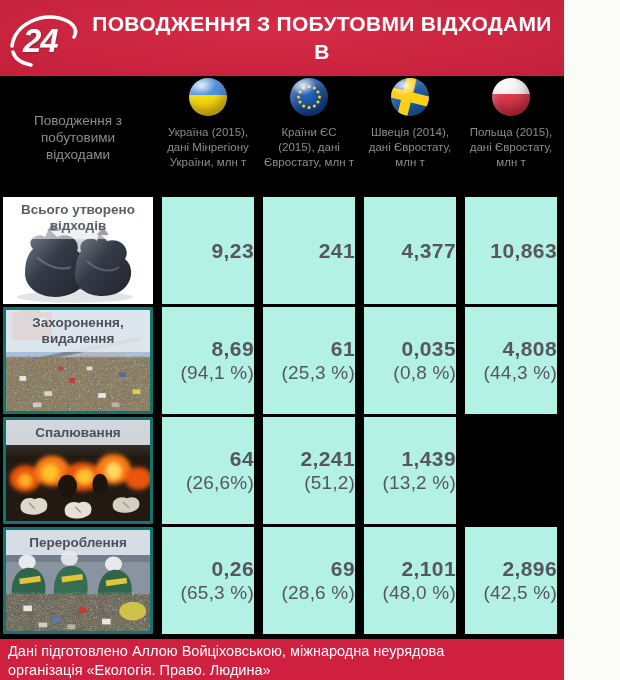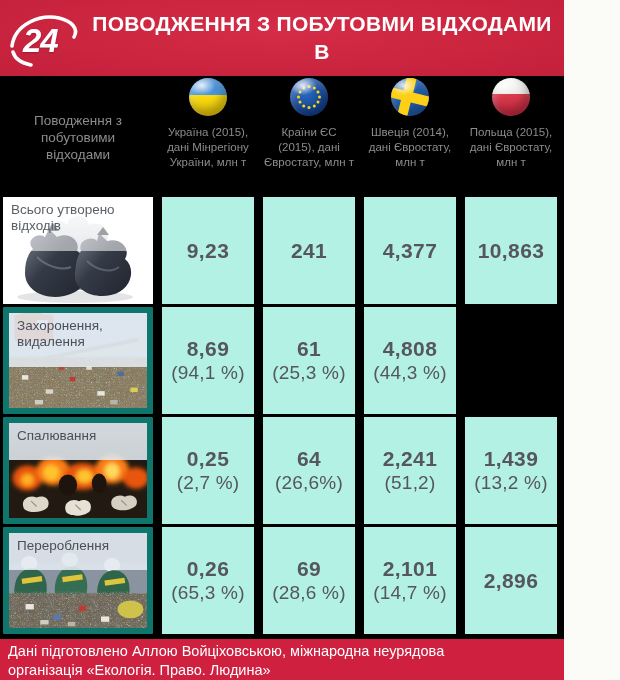--- a/index.html
+++ b/index.html
@@ -67,33 +67,33 @@
   .se .cross i{ position:absolute; background:#fdd017; display:block; }
   .se .cross .v{ left:17px; top:0; width:10px; height:100%; }
   .se .cross .h{ top:20px; left:0; height:10px; width:100%; }
   .flag.pl{ background:linear-gradient(180deg,#f6f5f2 0%,#eceae6 43%,#d93a4d 43%,#c92940 100%); }
 
   
   .data-row{ height:107px; margin-bottom:3px; }
   .rowlabel{
     position:relative; overflow:hidden; border-radius:1px; background:#fff; height:107px;
   }
-  .rowlabel.bordered{ border:6px solid #0f766e; }
+  .rowlabel.bordered{ border:3px solid #0f766e; }
   .caption{
     position:absolute; top:0; left:0; right:0; z-index:2;
-    text-align:left; font-weight:normal; font-size:13.5px; line-height:1.22;
-    color:#4b5058; padding:5px 8px 16px;
+    text-align:center; font-weight:bold; font-size:13.5px; line-height:1.22;
+    color:#4b5058; padding:5px 8px 4px;
     background:rgba(228,234,240,.88);
   }
   .caption.clear{ background:rgba(255,255,255,.55); color:#5a5f66; }
   .rowlabel svg.art{ position:absolute; inset:0; width:100%; height:100%; }
 
   .cell{
     background:#b4f1e5; height:107px;
-    display:flex; flex-direction:column; align-items:center; justify-content:center;
+    display:flex; flex-direction:column; align-items:flex-end; justify-content:center;
     color:#55575c; text-align:center;
   }
   .val{ font-size:21px; font-weight:bold; letter-spacing:.4px; line-height:1.2; }
   .pct{ font-size:19px; font-weight:normal; letter-spacing:.2px; line-height:1.25; }
   .pct:empty{ display:none; }
 
   
   .credit{
     margin-top:5px; height:42px; background:#cf2040; color:#fff;
     font-size:14.5px; line-height:19px; padding:3px 10px 0 8px;
@@ -248,20 +248,24 @@
       </div>
       <div class="cell">
         <div class="val">8,69</div>
         <div class="pct">(94,1 %)</div>
       </div>
       <div class="cell">
         <div class="val">61</div>
         <div class="pct">(25,3 %)</div>
       </div>
       <div class="cell">
+        <div class="val">0,035</div>
+        <div class="pct">(0,8 %)</div>
+      </div>
+      <div class="cell">
         <div class="val">4,808</div>
         <div class="pct">(44,3 %)</div>
       </div>
     </div>
 
     <div class="grid data-row">
       <div class="rowlabel bordered">
         <svg class="art" viewBox="0 0 150 107" preserveAspectRatio="none" aria-hidden="true">
           <defs>
             <filter id="soft">
@@ -288,24 +292,20 @@
           <ellipse cx="64" cy="70" rx="10" ry="12" fill="#1c140d"></ellipse>
           <ellipse cx="98" cy="68" rx="8" ry="11" fill="#1c140d"></ellipse>
           <g>
             <path d="M16,96 C12,86 22,80 30,84 C38,80 46,86 42,95 C36,102 20,102 16,96 Z" fill="#ded8cb"></path>
             <path d="M62,100 C58,90 68,84 76,88 C84,84 92,90 88,99 C82,106 66,106 62,100 Z" fill="#e6e1d4"></path>
             <path d="M112,94 C108,85 118,79 126,83 C134,79 142,85 138,93 C132,100 116,100 112,94 Z" fill="#d5cfc2"></path>
             <path d="M24,88 l6,6 M72,92 l6,6 M122,87 l6,6" stroke="#9b958a" stroke-width="1.4"></path>
           </g>
         </svg>
         <div class="caption">Спалювання</div>
-      </div>
-      <div class="cell">
-        <div class="val">0,25</div>
-        <div class="pct">(2,7 %)</div>
       </div>
       <div class="cell">
         <div class="val">64</div>
         <div class="pct">(26,6%)</div>
       </div>
       <div class="cell">
         <div class="val">2,241</div>
         <div class="pct">(51,2)</div>
       </div>
       <div class="cell">
@@ -357,24 +357,25 @@
       <div class="cell">
         <div class="val">0,26</div>
         <div class="pct">(65,3 %)</div>
       </div>
       <div class="cell">
         <div class="val">69</div>
         <div class="pct">(28,6 %)</div>
       </div>
       <div class="cell">
         <div class="val">2,101</div>
-        <div class="pct">(14,7 %)</div>
+        <div class="pct">(48,0 %)</div>
       </div>
       <div class="cell">
         <div class="val">2,896</div>
+        <div class="pct">(42,5 %)</div>
       </div>
     </div>
 
   </div>
 
   <footer class="credit">
     <div>Дані підготовлено Аллою Войціховською,  міжнародна неурядова</div>
     <div>організація «Екологія. Право. Людина»</div>
   </footer>
 

